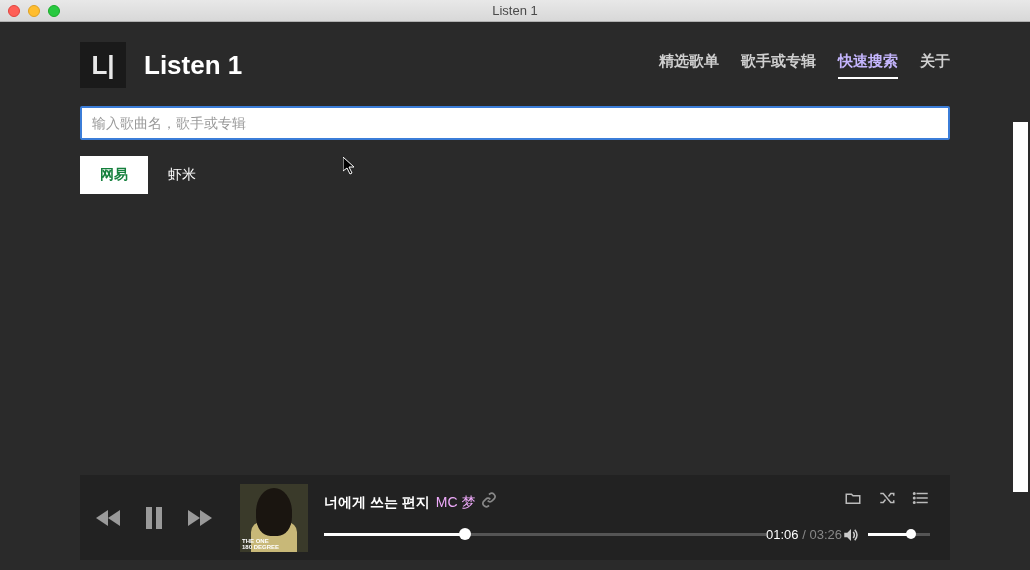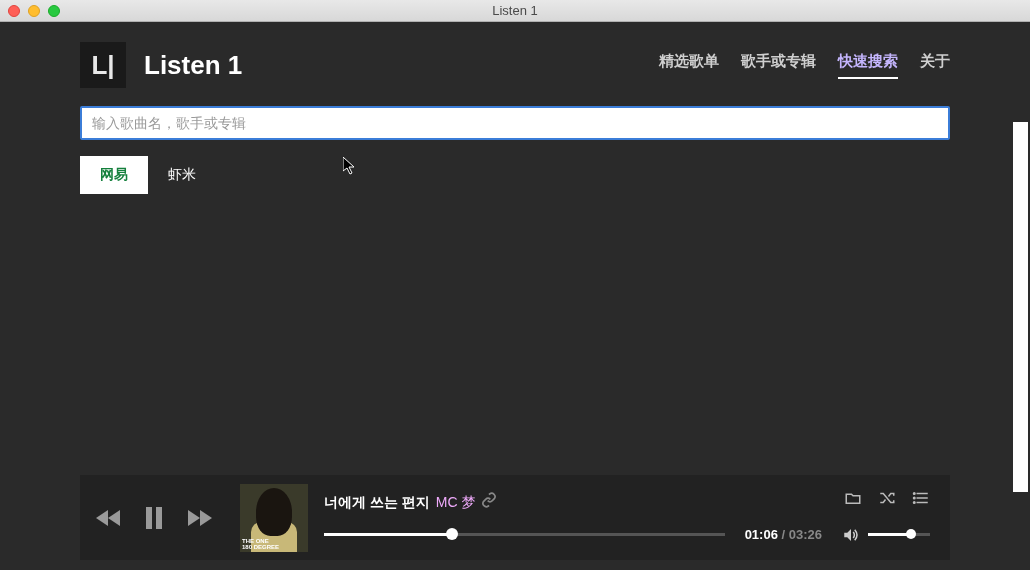--- a/index.html
+++ b/index.html
@@ -221,22 +221,21 @@
       color: #f0abfc;
       font-size: 14px;
     }
     .link-icon {
       color: #888;
       cursor: pointer;
     }
     .progress-row {
       display: flex;
       align-items: center;
-      gap: 20px;
-      font-weight: bold;
+      gap: 0;
     }
     .progress-bar {
       flex: 1;
       height: 3px;
       background: #555;
       position: relative;
       cursor: pointer;
     }
     .progress-fill {
       height: 100%;

